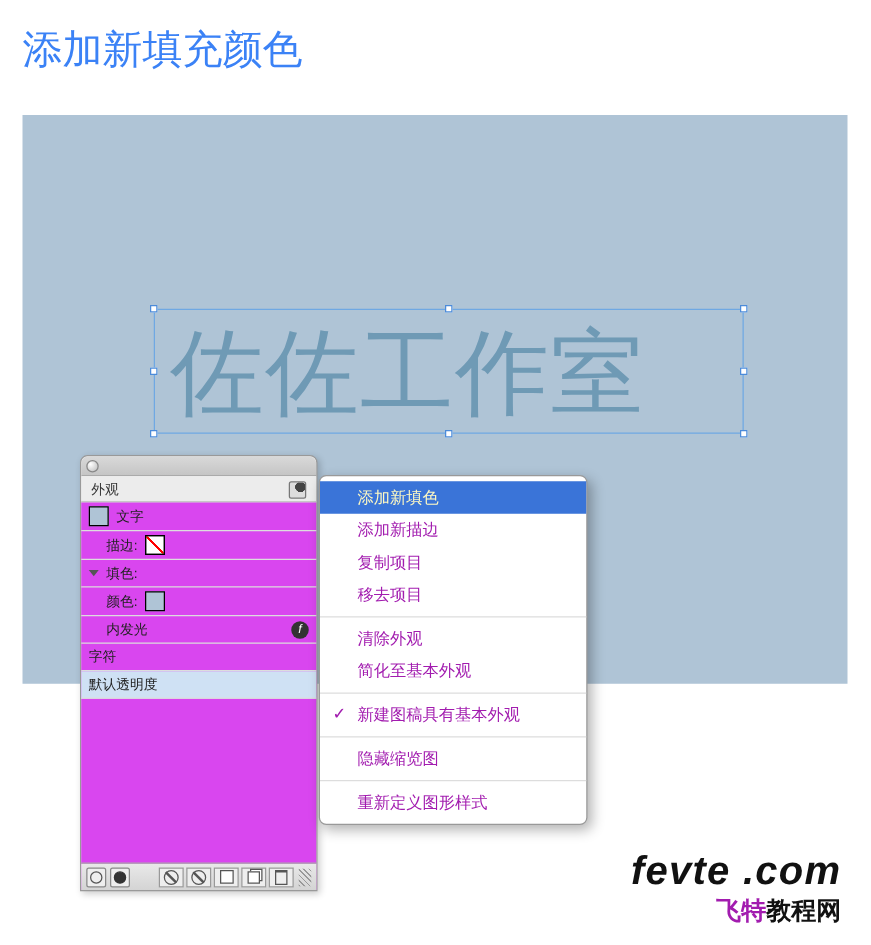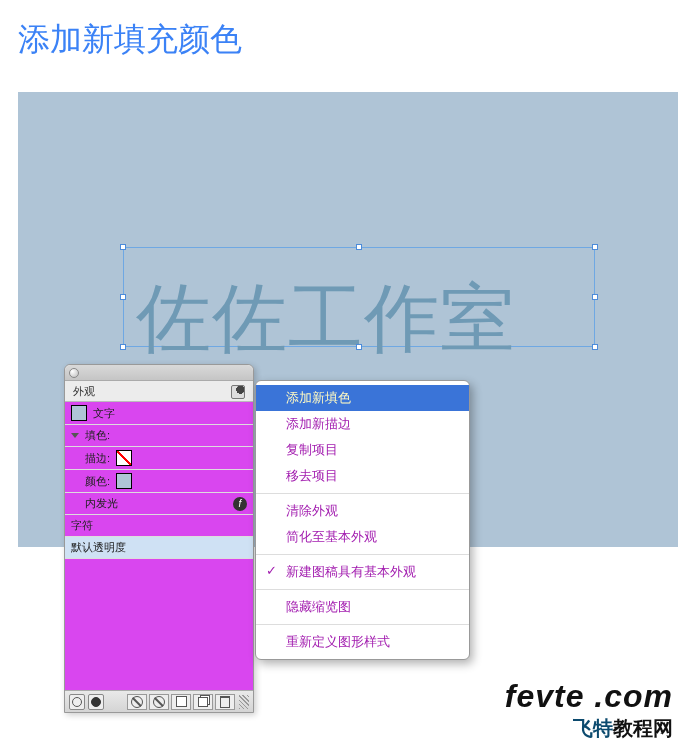--- a/index.html
+++ b/index.html
@@ -1,20 +1,20 @@
 <!DOCTYPE html>
 <html><head>
 <meta charset="utf-8">
 <style>
   * { margin: 0; padding: 0; box-sizing: border-box; }
   body { width: 697px; height: 756px; font-family: "Microsoft YaHei", Arial, sans-serif; background: #fff; position: relative; }
   .page-title { font-size: 32px; color: #3b82f6; padding: 18px 0 0 18px; font-weight: 400; }
   .canvas-area { position: absolute; top: 92px; left: 18px; width: 660px; height: 455px; background: #afc4d6; }
   .text-object { position: absolute; top: 155px; left: 105px; width: 472px; height: 100px; border: 1px solid #6fa8e3; }
-  .text-content { font-size: 75px; color: #6f9ab5; letter-spacing: 1px; line-height: 100px; padding-left: 12px; font-family: "SimHei", sans-serif; margin-top: 20px; }
+  .text-content { font-size: 75px; color: #6f9ab5; letter-spacing: 1px; line-height: 100px; padding-left: 12px; font-family: "SimHei", sans-serif; }
   .sel-handle { position: absolute; width: 6px; height: 6px; background: #fff; border: 1px solid #4c8bd9; }
   .h-tl { top: -4px; left: -4px; } .h-tc { top: -4px; left: 50%; margin-left: -3px; } .h-tr { top: -4px; right: -4px; }
   .h-ml { top: 50%; left: -4px; margin-top: -3px; } .h-mr { top: 50%; right: -4px; margin-top: -3px; }
   .h-bl { bottom: -4px; left: -4px; } .h-bc { bottom: -4px; left: 50%; margin-left: -3px; } .h-br { bottom: -4px; right: -4px; }
 
   .panel { position: absolute; top: 364px; left: 64px; width: 190px; background: #ececec; border: 1px solid #999; border-radius: 6px 6px 0 0; box-shadow: 2px 2px 6px rgba(0,0,0,.2); }
   .panel-titlebar { height: 16px; background: linear-gradient(#d9d9d9,#c5c5c5); border-bottom: 1px solid #aaa; border-radius: 6px 6px 0 0; display:flex; align-items:center; }
   .tl-dot { width: 10px; height: 10px; border-radius: 50%; background: radial-gradient(circle at 30% 30%, #fff, #bbb); border: 1px solid #888; margin-left: 4px; }
   .panel-tab { padding: 3px 8px 2px; font-size: 11px; color: #333; background:#ececec; border-bottom:1px solid #bbb; display:flex; justify-content:space-between; align-items:center;}
   .flyout-icon { width:14px; height:14px; border:1px solid #777; background:radial-gradient(circle at 70% 30%, #444 35%, #ddd 36%); border-radius:2px;}
@@ -48,21 +48,21 @@
   .context-menu { position: absolute; top: 380px; left: 255px; width: 215px; background:#fff; border:1px solid #999; box-shadow:3px 4px 10px rgba(0,0,0,.3); border-radius:6px; padding:4px 0; font-size:13px; }
   .menu-item { padding: 4px 14px 4px 30px; color:#a21caf; position:relative; }
   .menu-item.active { background:#3a74d8; color:#fef9c3; }
   .menu-item.disabled { color:#a21caf; }
   .menu-sep { height:1px; background:#ddd; margin:4px 0; }
   .menu-check::before { content:"✓"; position:absolute; left:10px; font-size:13px; }
 
   .watermark { position:absolute; bottom:14px; right:24px; text-align:right; }
   .wm-domain { font-size:32px; font-weight:bold; font-style:italic; color:#111; letter-spacing:1px;}
   .wm-sub { font-size:20px; font-weight:bold; color:#111; }
-  .wm-red { color:#0c4a6e; }
+  .wm-red { color:#a21caf; }
 </style>
 </head>
 <body>
 
 <div class="page-title">添加新填充颜色</div>
 
 <div class="canvas-area">
   <div class="text-object">
     <div class="text-content">佐佐工作室</div>
     <div class="sel-handle h-tl"></div>
@@ -83,26 +83,26 @@
   <div class="panel-tab">
     <span>外观</span>
     <div class="flyout-icon"></div>
   </div>
   <div class="panel-body">
     <div class="row">
       <div class="swatch blue"></div>
       <span>文字</span>
     </div>
     <div class="row">
+      <span class="indent">描边:</span>
+      <div class="swatch nofill" style="margin-left:6px"></div>
+    </div>
+    <div class="row">
       <div class="tri"></div>
       <span>填色:</span>
-    </div>
-    <div class="row">
-      <span class="indent">描边:</span>
-      <div class="swatch nofill" style="margin-left:6px"></div>
     </div>
     <div class="row">
       <span class="indent">颜色:</span>
       <div class="swatch blue" style="margin-left:6px"></div>
     </div>
     <div class="row">
       <span class="indent">内发光</span>
       <div class="fx-dot">f</div>
     </div>
     <div class="row">

